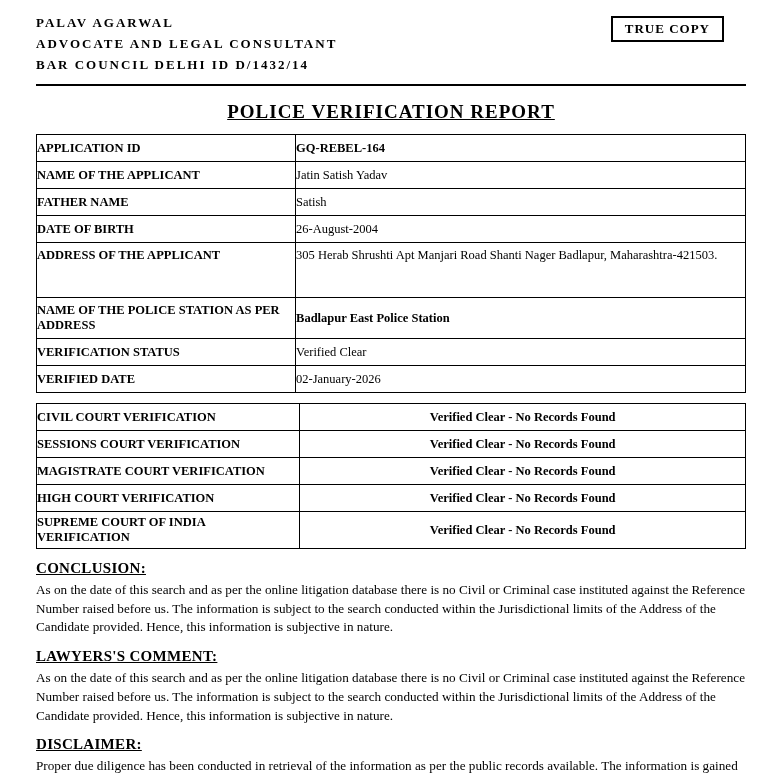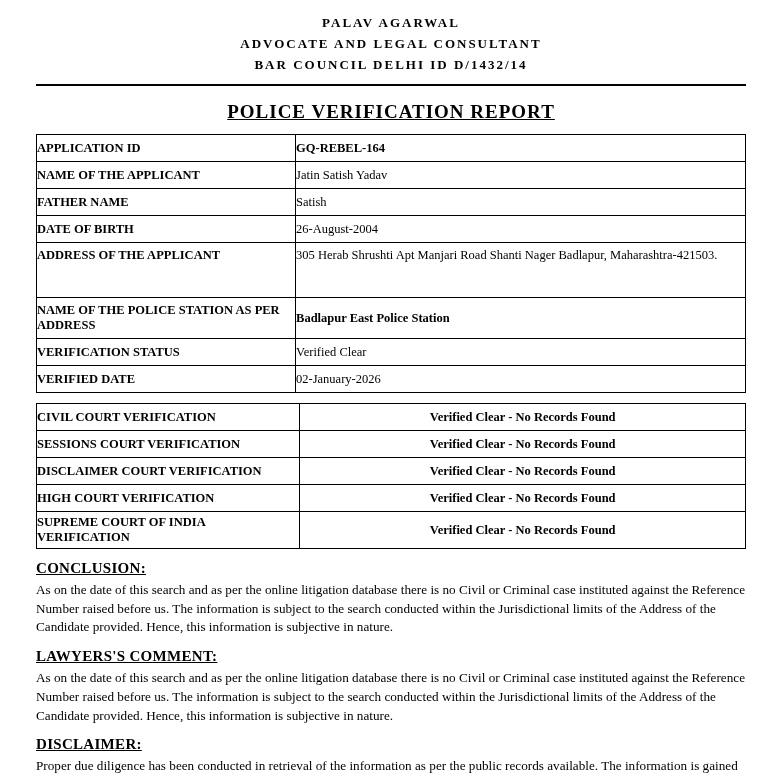--- a/index.html
+++ b/index.html
@@ -6,21 +6,21 @@
   body { width: 782px; font-family: "Liberation Serif", "DejaVu Serif", serif; color: #000; }
   .page {
     position: relative;
     box-sizing: border-box;
     width: 782px;
     min-height: 775px;
     padding: 12px 36px 16px 36px;
     background: #fff;
   }
   
-  .letterhead { text-align: center; }
+  .letterhead { }
   .letterhead div { font-weight: bold; font-size: 13px; letter-spacing: 2px; line-height: 21px; }
   .true-copy {
     position: absolute; top: 16px; right: 58px;
     border: 2px solid #000; padding: 3px 12px;
     font-weight: bold; font-size: 13px; letter-spacing: 1px;
     background: #fff;
   }
   .header-rule { border: 0; border-bottom: 2.5px solid #000; margin: 9px 0 0 0; }
 
   
@@ -55,20 +55,21 @@
 </head>
 <body>
 
 <div class="page">
 
   <div class="letterhead">
     <div>PALAV AGARWAL</div>
     <div>ADVOCATE AND LEGAL CONSULTANT</div>
     <div>BAR COUNCIL DELHI ID D/1432/14</div>
   </div>
+  <div class="true-copy">TRUE COPY</div>
   <hr class="header-rule">
 
   <div class="doc-title">POLICE VERIFICATION REPORT</div>
 
   <table class="main-table">
     <tbody>
       <tr class="std">
         <td class="label">APPLICATION ID</td>
         <td class="value bold">GQ-REBEL-164</td>
       </tr>
@@ -107,21 +108,21 @@
     <tbody>
       <tr class="std">
         <td class="exec-label">CIVIL COURT VERIFICATION</td>
         <td class="exec-value">Verified Clear - No Records Found</td>
       </tr>
       <tr class="std">
         <td class="exec-label">SESSIONS COURT VERIFICATION</td>
         <td class="exec-value">Verified Clear - No Records Found</td>
       </tr>
       <tr class="std">
-        <td class="exec-label">DISCLAIMER COURT VERIFICATION</td>
+        <td class="exec-label">MAGISTRATE COURT VERIFICATION</td>
         <td class="exec-value">Verified Clear - No Records Found</td>
       </tr>
       <tr class="std">
         <td class="exec-label">HIGH COURT VERIFICATION</td>
         <td class="exec-value">Verified Clear - No Records Found</td>
       </tr>
       <tr class="std">
         <td class="exec-label">SUPREME COURT OF INDIA VERIFICATION</td>
         <td class="exec-value">Verified Clear - No Records Found</td>
       </tr>

